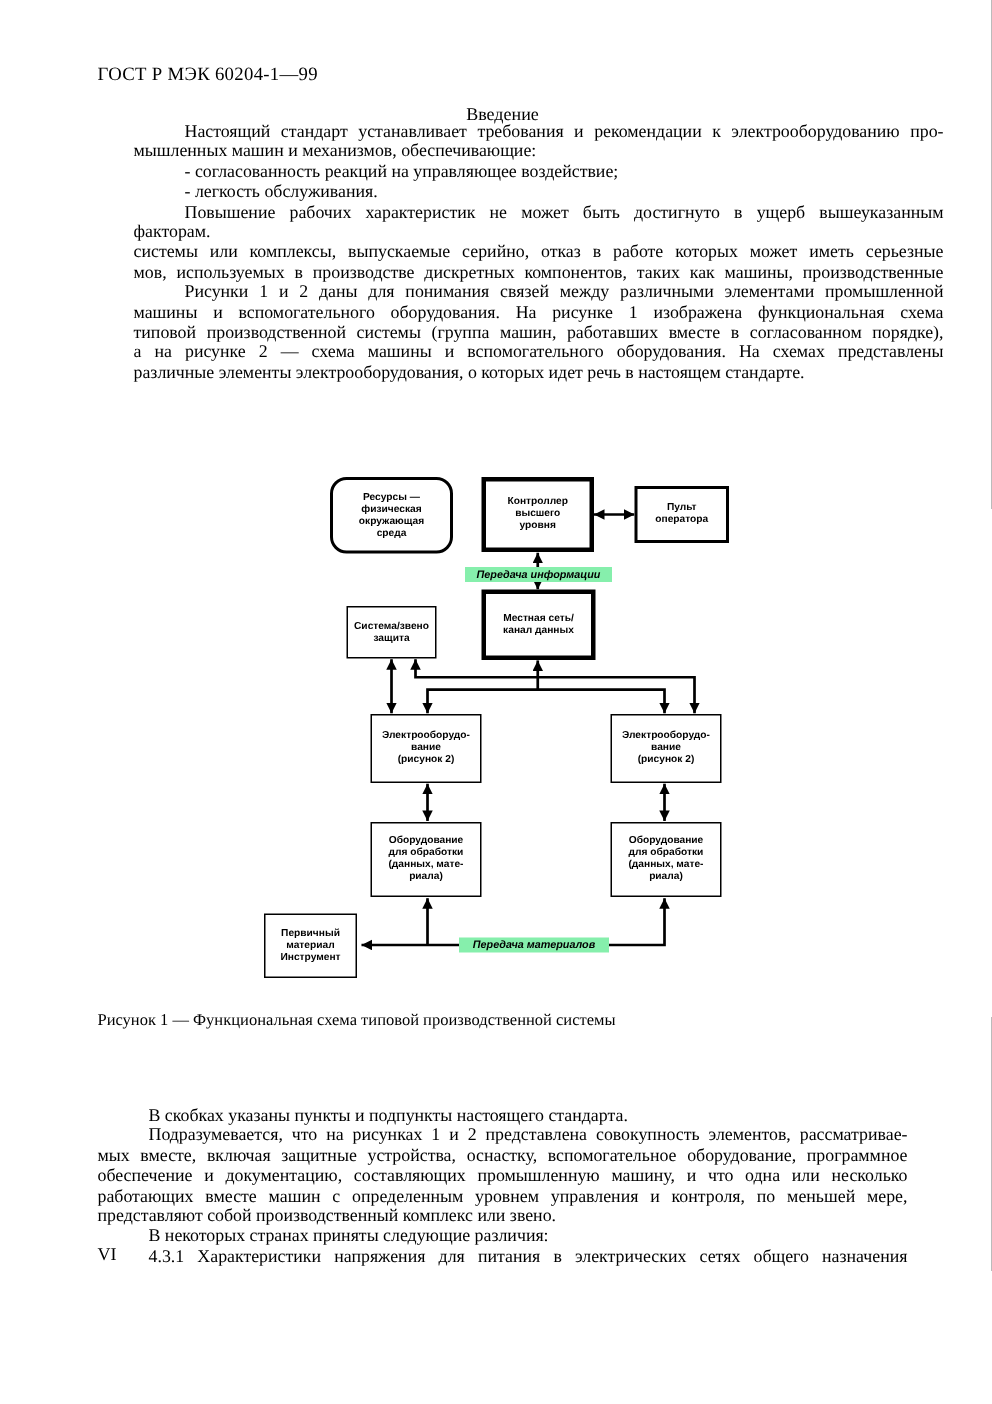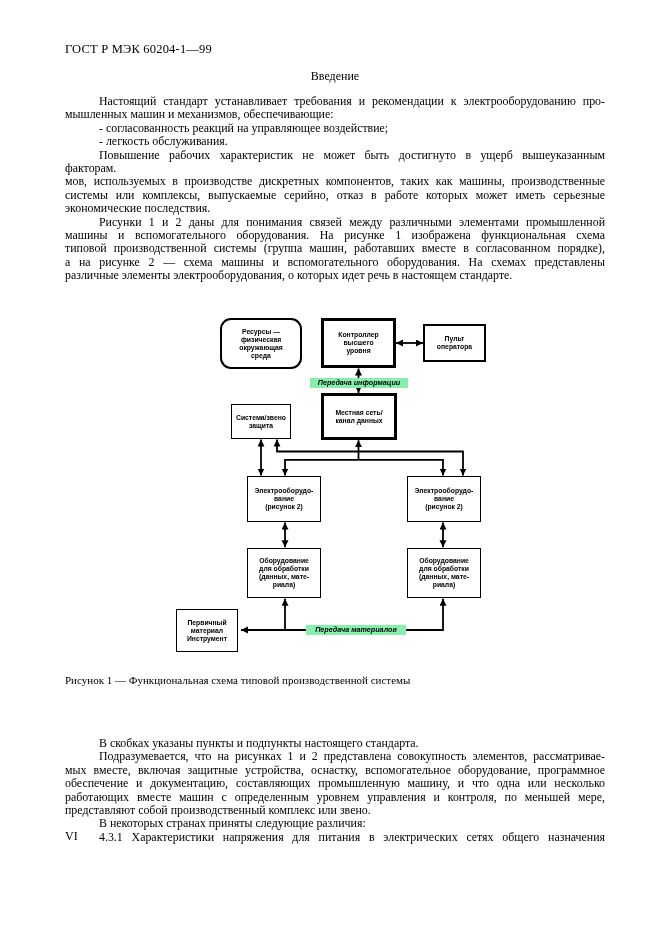--- a/index.html
+++ b/index.html
@@ -3,21 +3,21 @@
 <meta charset="utf-8">
 <style>
   html,body{margin:0;padding:0;background:#888;}
   .page{
     position:relative;width:661px;height:936px;background:#ffffff;color:#000;
     font-family:"Liberation Serif", serif;margin:0 auto;overflow:hidden;
   }
   .doc-code{position:absolute;left:65px;top:42px;font-weight:normal;font-size:12.5px;letter-spacing:.2px;}
   .section-title{position:absolute;left:65px;top:69px;width:540px;text-align:center;font-size:12px;}
   .text-block{position:absolute;left:65px;width:540px;font-size:11.9px;line-height:13.4px;}
-  .tb-top{top:95px;}
+  .tb-top{top:81px;margin-left:24px;}
   .tb-bottom{top:702px;margin-top:35px;}
   .ln{text-align:left;}
   .ln.just{text-align:justify;text-align-last:justify;}
   .ln.ind{padding-left:34px;}
   .figure{position:absolute;left:0;top:312px;width:661px;height:356px;}
   .fsvg{position:absolute;left:0;top:0;}
   .fbox{
     position:absolute;box-sizing:border-box;background:#fff;
     display:flex;flex-direction:column;justify-content:center;align-items:center;
     text-align:center;font-family:"Liberation Sans", sans-serif;font-weight:bold;
@@ -50,23 +50,22 @@
   <div class="doc-code">ГОСТ Р МЭК 60204-1—99</div>
   <div class="section-title">Введение</div>
 
   <div class="text-block tb-top">
       <div class="ln ind just">Настоящий стандарт устанавливает требования и рекомендации к электрооборудованию про-</div>
       <div class="ln">мышленных машин и механизмов, обеспечивающие:</div>
       <div class="ln ind">- согласованность реакций на управляющее воздействие;</div>
       <div class="ln ind">- легкость обслуживания.</div>
       <div class="ln ind just">Повышение рабочих характеристик не может быть достигнуто в ущерб вышеуказанным</div>
       <div class="ln">факторам.</div>
+      <div class="ln just">системы или комплексы, выпускаемые серийно, отказ в работе которых может иметь серьезные</div>
       <div class="ln just">мов, используемых в производстве дискретных компонентов, таких как машины, производственные</div>
-      <div class="ln just">системы или комплексы, выпускаемые серийно, отказ в работе которых может иметь серьезные</div>
-      <div class="ln">экономические последствия.</div>
       <div class="ln ind just">Рисунки 1 и 2 даны для понимания связей между различными элементами промышленной</div>
       <div class="ln just">машины и вспомогательного оборудования. На рисунке 1 изображена функциональная схема</div>
       <div class="ln just">типовой производственной системы (группа машин, работавших вместе в согласованном порядке),</div>
       <div class="ln just">а на рисунке 2 — схема машины и вспомогательного оборудования. На схемах представлены</div>
       <div class="ln">различные элементы электрооборудования, о которых идет речь в настоящем стандарте.</div>
     </div>
 
   <div class="figure">
     <svg class="fsvg" width="661" height="356" viewBox="0 0 661 356">
       <defs>

